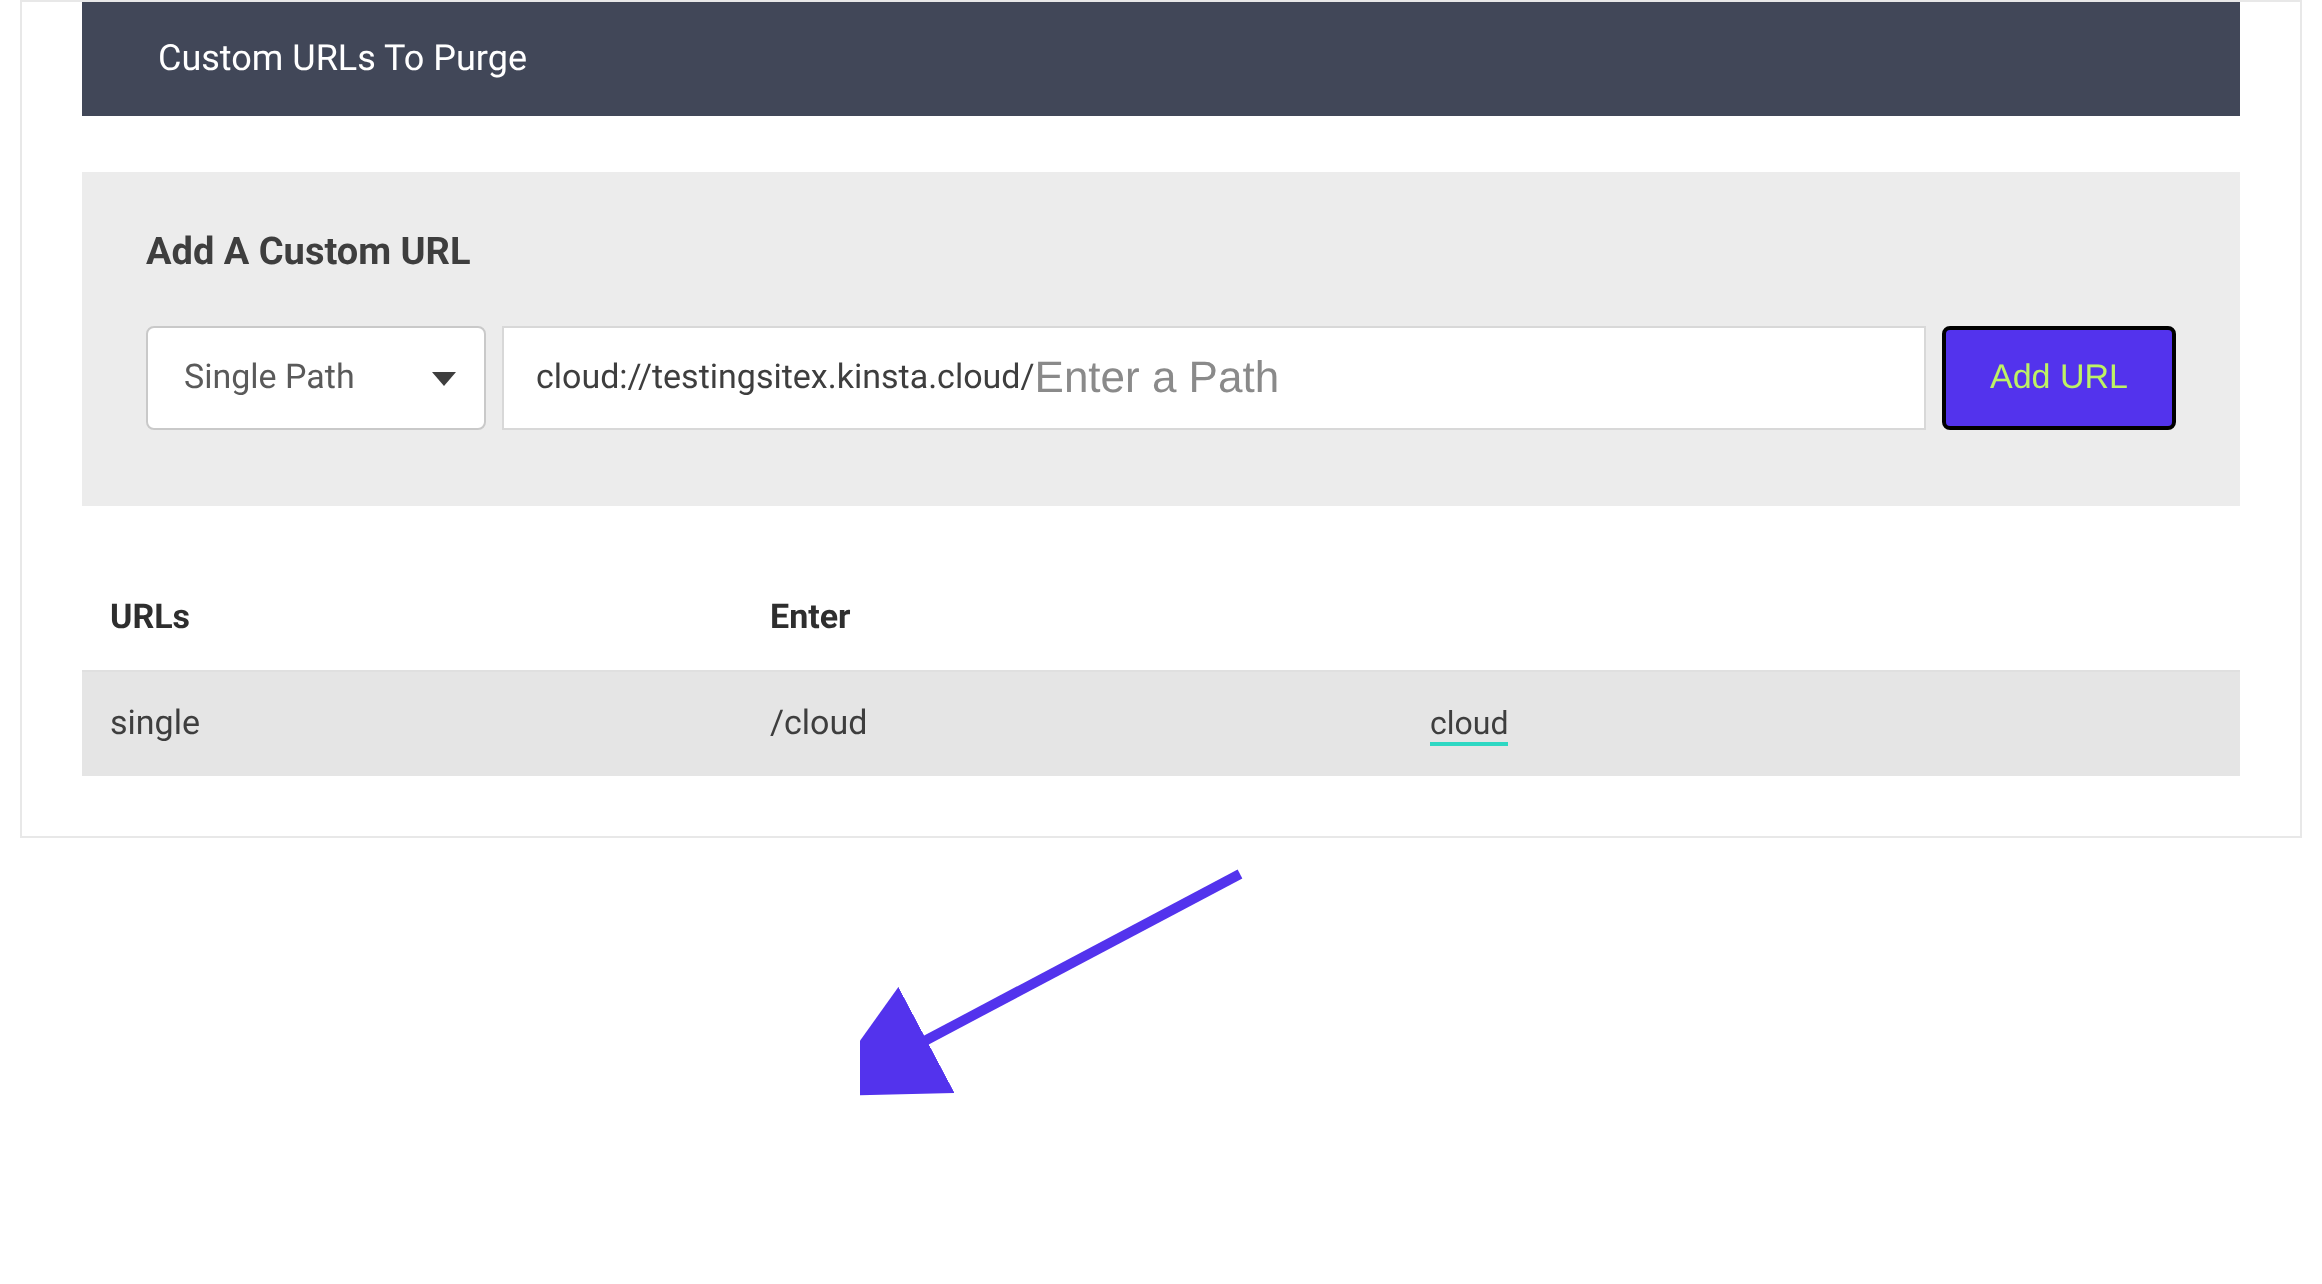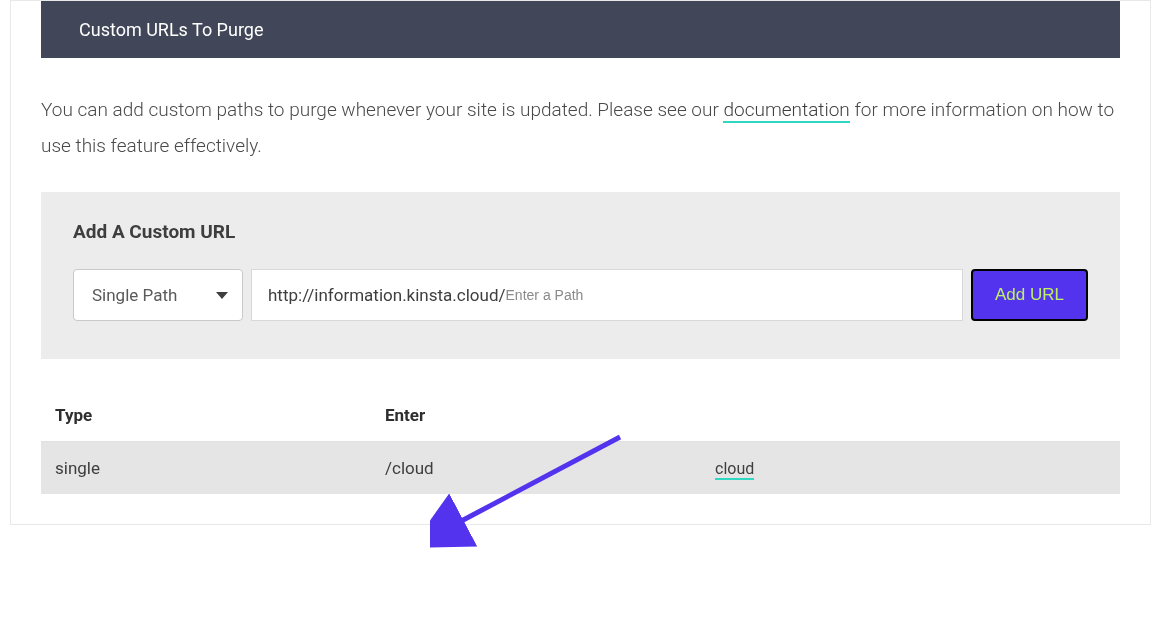--- a/index.html
+++ b/index.html
@@ -77,21 +77,21 @@
       border: 1px solid #d8d8d8;
       flex: 1;
       display: flex;
       align-items: center;
       padding: 0 16px;
       font-size: 17px;
     }
     .input-prefix { color: #3e3e3e; }
     .input-field {
       border: none; outline: none;
-      font-size: 14px;
+      font-size: 22px;
       flex: 1;
       color: #1d4ed8;
       background: transparent;
     }
     .input-field::placeholder { color: #8a8a8a; }
     .add-btn {
       background: #5333ed;
       color: #bef264;
       border: 2px solid #000;
       border-radius: 4px;
@@ -134,42 +134,39 @@
       top: 432px;
       pointer-events: none;
     }
   </style>
 </head>
 <body>
 
 <div class="outer">
   <div class="section-header">Custom URLs To Purge</div>
 
-  <p class="description">
-    <span>You can add custom paths to purge whenever your site is updated. Please see our </span><a href="#">documentation</a><span> for more information on how to use this feature effectively.</span>
-  </p>
 
   <div class="form-panel">
     <div class="form-title">Add A Custom URL</div>
     <div class="form-row">
       <div class="select-wrap">
         <span>Single Path</span>
         <span class="caret"></span>
       </div>
       <div class="input-wrap">
-        <span class="input-prefix">http://information.kinsta.cloud/</span>
+        <span class="input-prefix">cloud://testingsitex.kinsta.cloud/</span>
         <input class="input-field" type="text" placeholder="Enter a Path" style="">
       </div>
       <button class="add-btn">Add URL</button>
     </div>
   </div>
 
   <div class="table">
     <div class="thead">
-      <div class="col-type">Type</div>
+      <div class="col-type">URLs</div>
       <div class="col-path">Enter</div>
       <div class="col-action"></div>
     </div>
     <div class="trow">
       <div class="col-type">single</div>
       <div class="col-path">/cloud</div>
       <div class="col-action">
         <a class="remove-link">cloud</a>
       </div>
     </div>

